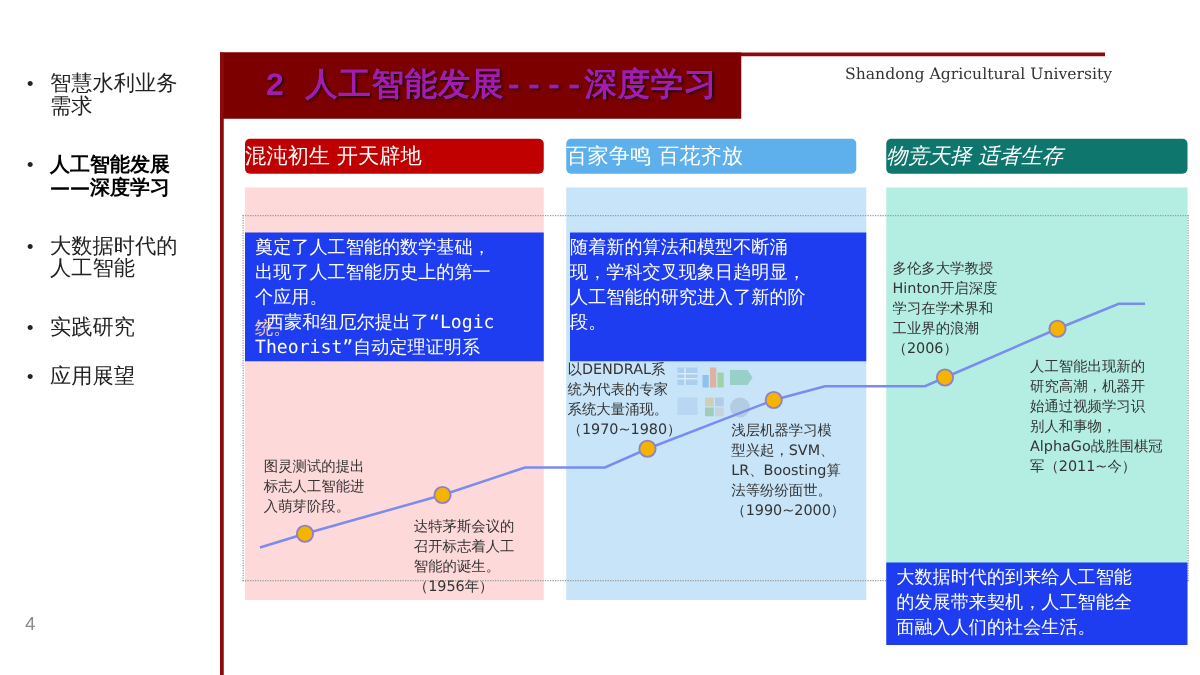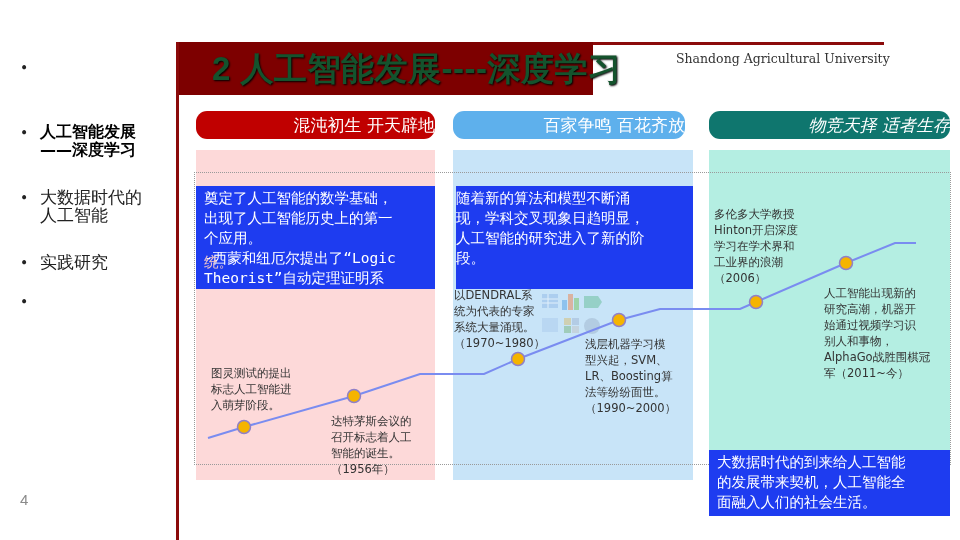--- a/index.html
+++ b/index.html
@@ -12,61 +12,64 @@
   .outline-item .bullet { width: 22px; flex: 0 0 22px; font-size: 14px; padding-top: 1px; padding-left: 2px; }
   .outline-item .txt { width: 120px; white-space: pre-line; }
   .outline-item.active .txt { font-weight: bold; color: #000; font-family: "DejaVu Sans", sans-serif; font-size: 16px; }
 
   .page-number { position: absolute; left: 20px; top: 491px; font-size: 15px; color: #8a8a8a; font-family: "Liberation Sans", sans-serif; }
 
   
   .vline { position: absolute; left: 176px; top: 42px; width: 3px; height: 498px; background: #8b0a0a; }
   .top-line { position: absolute; left: 176px; top: 42px; width: 708px; height: 3px; background: #8b0a0a; }
   .title-bar { position: absolute; left: 176px; top: 42px; width: 417px; height: 53px; background: #7d0000; }
-  .title-text { position: absolute; left: 212px; top: 50px; color: #14532d; font-weight: bold; font-size: 33px; line-height: 38px; font-family: Liberation Sans, sans-serif; text-shadow: 1px 1px 2px #000; letter-spacing: 0.5px; }
+  .title-text { position: absolute; left: 212px; top: 50px; color: #a21caf; font-weight: bold; font-size: 26px; line-height: 38px; font-family: Liberation Mono, monospace; text-shadow: 1px 1px 2px #000; letter-spacing: 0.5px; }
   .university { position: absolute; left: 676px; top: 51px; font-size: 12.5px; color: #333; font-family: "DejaVu Serif", "Liberation Serif", serif; text-align: center; }
 
   
-  .col-head { position: absolute; top: 111px; height: 28px; border-radius: 11px; color: #fff; font-size: 17px; line-height: 28px; text-align: right; font-family: "DejaVu Serif", "Liberation Serif", serif; }
+  .col-head { position: absolute; top: 111px; height: 28px; border-radius: 4px; color: #fff; font-size: 17px; line-height: 28px; text-align: left; font-family: "DejaVu Serif", "Liberation Serif", serif; }
   .col-bg { position: absolute; top: 150px; height: 330px; }
   .blue-box { position: absolute; background: #1e3cf0; color: #fff; font-size: 14.5px; line-height: 20px; padding: 2px 8px; font-family: "DejaVu Sans Mono", "Liberation Mono", monospace; white-space: pre-wrap; margin-top: 36px; }
   .blue-box.sans { font-family: "DejaVu Sans", sans-serif; }
   .overflow-text { position: absolute; color: #f4c7c7; font-size: 14.5px; font-family: "DejaVu Sans Mono", monospace; }
 
   .dotted-frame { position: absolute; left: 194px; top: 172px; width: 757px; height: 293px; border: 1px dotted #9a9a9a; }
 
   .note { position: absolute; color: #333; font-size: 11.5px; line-height: 16px; white-space: pre-line; font-family: "DejaVu Sans", sans-serif; }
 
   .timeline-svg { position: absolute; left: 0; top: 0; width: 960px; height: 540px; pointer-events: none; }
 
   .icon-cluster { position: absolute; left: 540px; top: 290px; width: 80px; height: 50px; opacity: 0.45; }
 </style>
 </head>
 <body>
 
 <div class="outline">
   <div class="outline-item" style="top:3px;">
     <span class="bullet">•</span>
+    <span class="txt">智慧水利业务
+需求</span>
   </div>
   <div class="outline-item active" style="top:68px;">
     <span class="bullet">•</span>
     <span class="txt">人工智能发展
 ——深度学习</span>
   </div>
   <div class="outline-item" style="top:133px;">
     <span class="bullet">•</span>
     <span class="txt">大数据时代的
 人工智能</span>
   </div>
   <div class="outline-item" style="top:198px;">
     <span class="bullet">•</span>
     <span class="txt">实践研究</span>
   </div>
   <div class="outline-item" style="top:237px;">
     <span class="bullet">•</span>
+    <span class="txt">应用展望</span>
   </div>
 </div>
 
 <div class="page-number">4</div>
 
 <div class="top-line"></div>
 <div class="title-bar"></div>
 <div class="vline"></div>
 <div class="title-text">2  人工智能发展----深度学习</div>
 <div class="university">Shandong Agricultural University</div>

